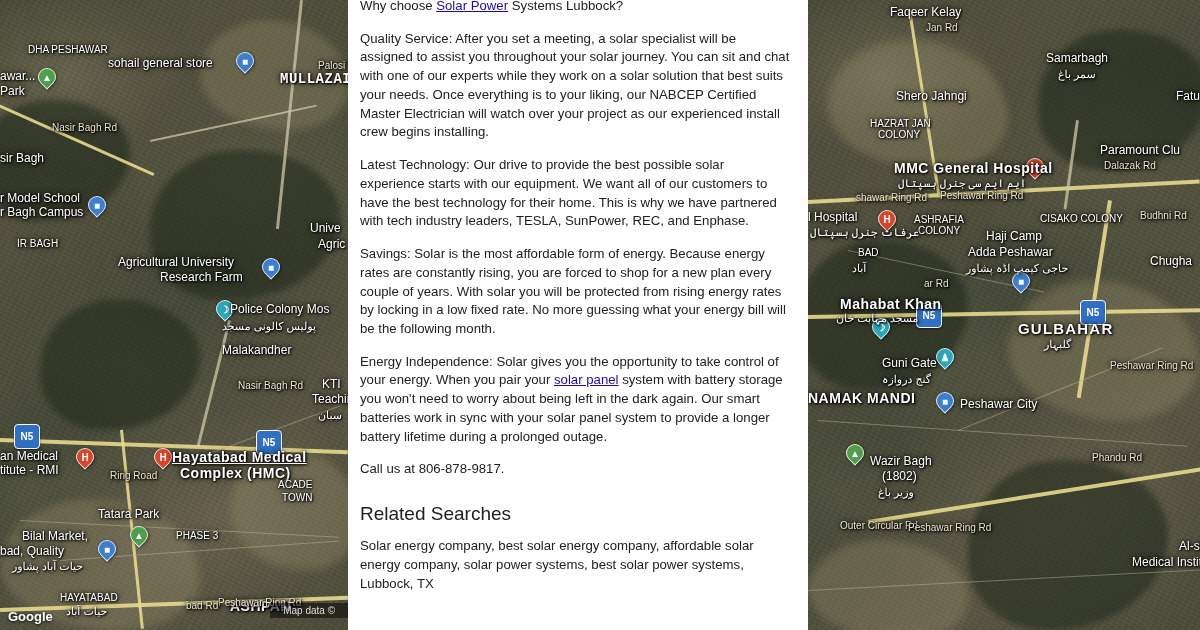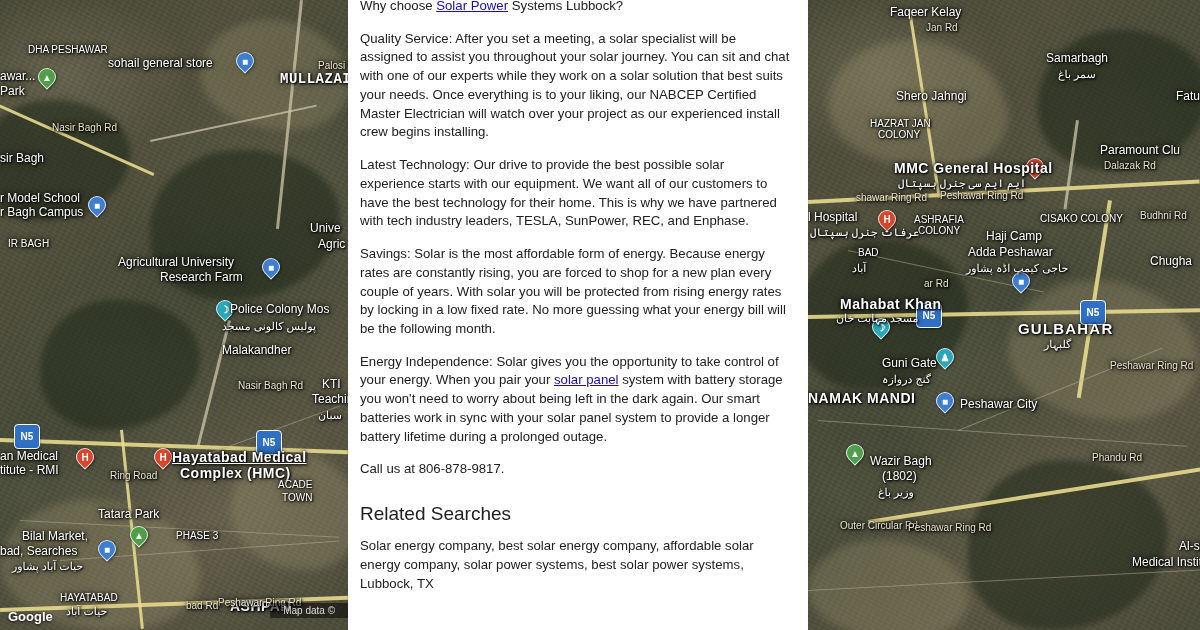--- a/index.html
+++ b/index.html
@@ -234,41 +234,41 @@
         <div class="maplabel big" style="left: 280px; top: 71px; font-family: Liberation Mono, monospace;">MULLAZAI</div>
         <div class="maplabel " style="left: 0px; top: 70px;">awar...</div>
         <div class="maplabel " style="left: 0px; top: 85px;">Park</div>
         <div class="maplabel road-lbl" style="left: 52px; top: 122px;">Nasir Bagh Rd</div>
         <div class="maplabel road-lbl" style="left: 318px; top: 60px;">Palosi Rd</div>
         <div class="maplabel " style="left: 0px; top: 152px;">sir Bagh</div>
         <div class="maplabel " style="left: 0px; top: 192px;">r Model School</div>
         <div class="maplabel " style="left: 0px; top: 206px;">r Bagh Campus</div>
         <div class="maplabel " style="left: 310px; top: 222px;">Unive</div>
         <div class="maplabel " style="left: 318px; top: 238px;">Agric</div>
-        <div class="maplabel small" style="left: 8px; top: 238px;">IR BAGH</div>
+        <div class="maplabel small" style="left: 17px; top: 238px;">IR BAGH</div>
         <div class="maplabel " style="left: 118px; top: 256px;">Agricultural University</div>
         <div class="maplabel " style="left: 160px; top: 271px;">Research Farm</div>
         <div class="maplabel " style="left: 230px; top: 303px;">Police Colony Mos</div>
         <div class="maplabel urdu" style="left: 222px; top: 320px;">پولیس کالونی مسجد</div>
         <div class="maplabel " style="left: 222px; top: 344px;">Malakandher</div>
         <div class="maplabel road-lbl" style="left: 238px; top: 380px;">Nasir Bagh Rd</div>
         <div class="maplabel " style="left: 322px; top: 378px;">KTI</div>
         <div class="maplabel " style="left: 312px; top: 393px;">Teaching</div>
         <div class="maplabel urdu" style="left: 318px; top: 409px;">سبان</div>
         <div class="maplabel " style="left: 0px; top: 450px;">an Medical</div>
         <div class="maplabel " style="left: 0px; top: 464px;">titute - RMI</div>
         <div class="maplabel big" style="left: 172px; top: 449px; text-decoration: underline;">Hayatabad Medical</div>
         <div class="maplabel big" style="left: 180px; top: 465px;">Complex (HMC)</div>
         <div class="maplabel road-lbl" style="left: 110px; top: 470px;">Ring Road</div>
         <div class="maplabel small" style="left: 278px; top: 479px;">ACADE</div>
         <div class="maplabel small" style="left: 282px; top: 492px;">TOWN</div>
         <div class="maplabel " style="left: 98px; top: 508px;">Tatara Park</div>
         <div class="maplabel small" style="left: 176px; top: 530px;">PHASE 3</div>
         <div class="maplabel " style="left: 22px; top: 530px;">Bilal Market,</div>
-        <div class="maplabel " style="left: 0px; top: 545px;">bad, Searches</div>
+        <div class="maplabel " style="left: 0px; top: 545px;">bad, Quality</div>
         <div class="maplabel urdu" style="left: 12px; top: 560px;">حیات آباد پشاور</div>
         <div class="maplabel small" style="left: 60px; top: 592px;">HAYATABAD</div>
         <div class="maplabel urdu" style="left: 66px; top: 605px;">حیات آباد</div>
         <div class="maplabel big" style="left: 230px; top: 598px;">ASHPAN</div>
         <div class="maplabel road-lbl" style="left: 218px; top: 597px;">Peshawar Ring Rd</div>
         <div class="maplabel road-lbl" style="left: 186px; top: 600px;">bad Rd</div>
       </div>
 
     <div class="gmaps-logo">
       <span class="g">Google</span>

